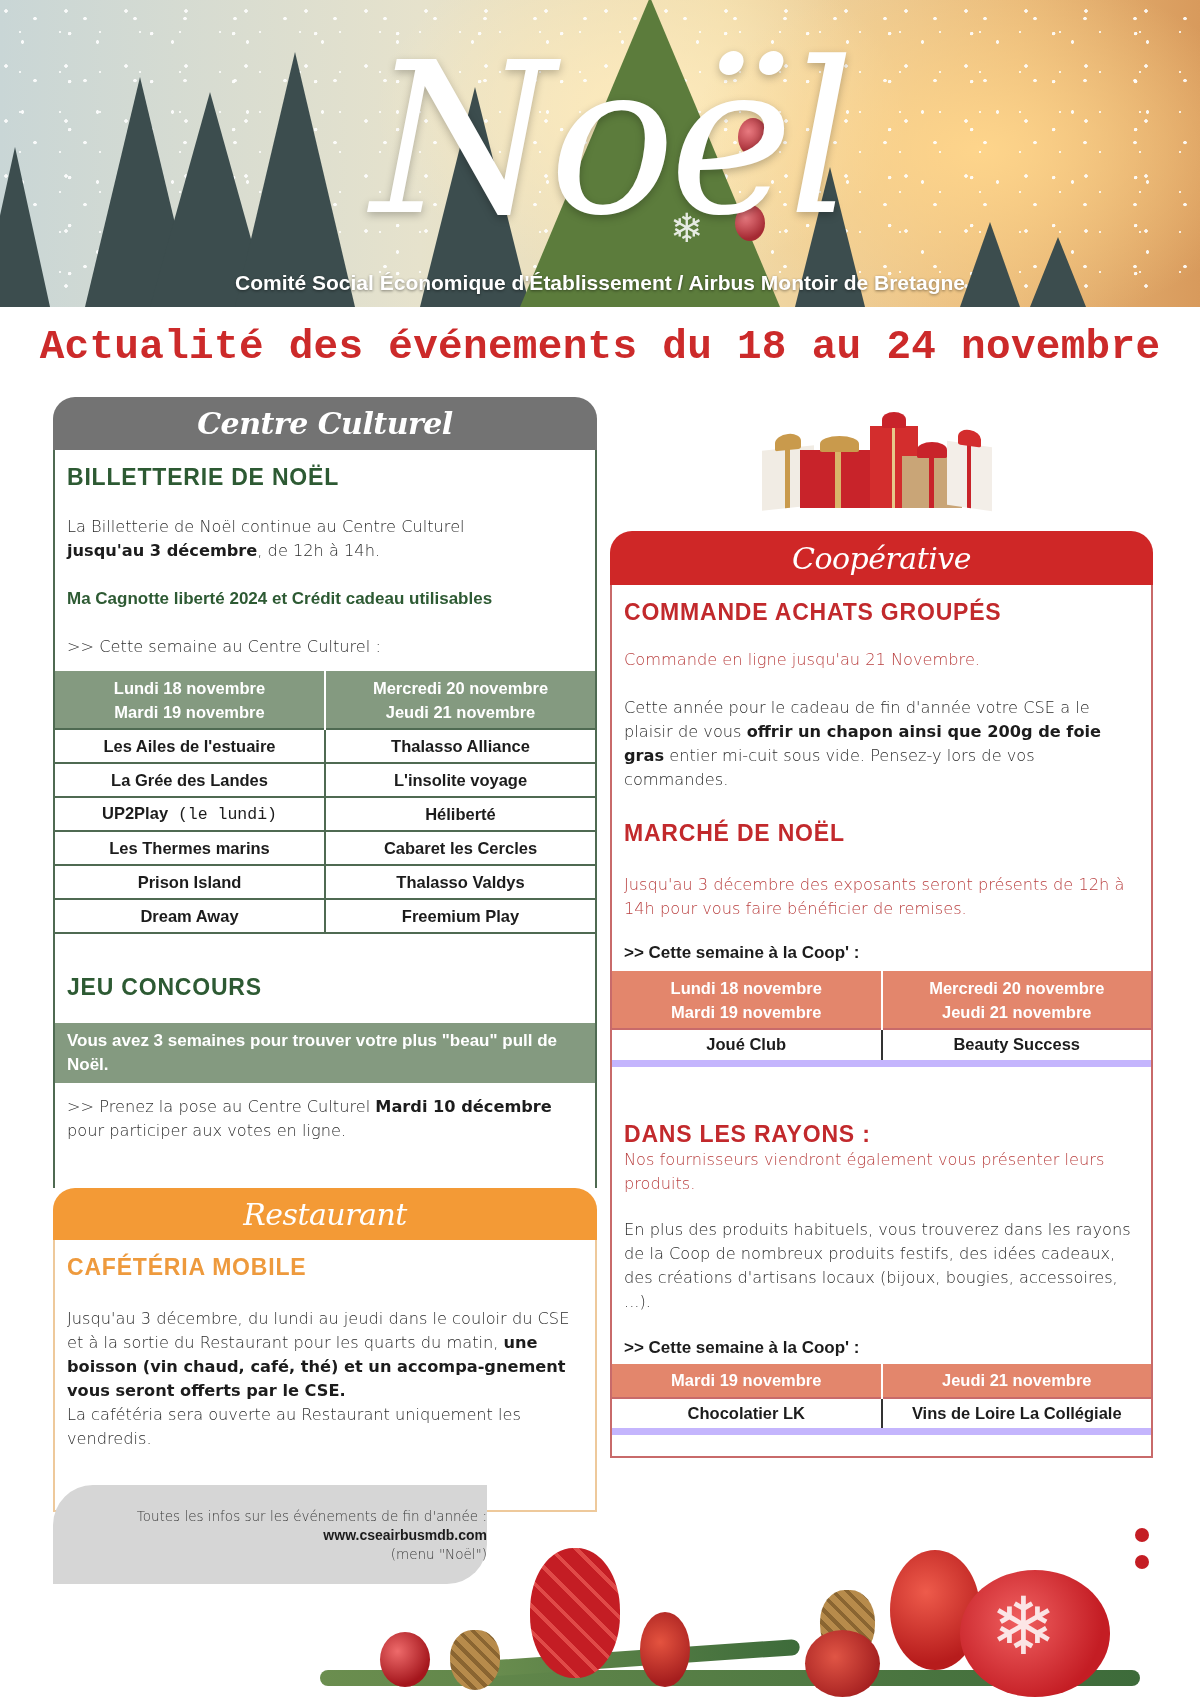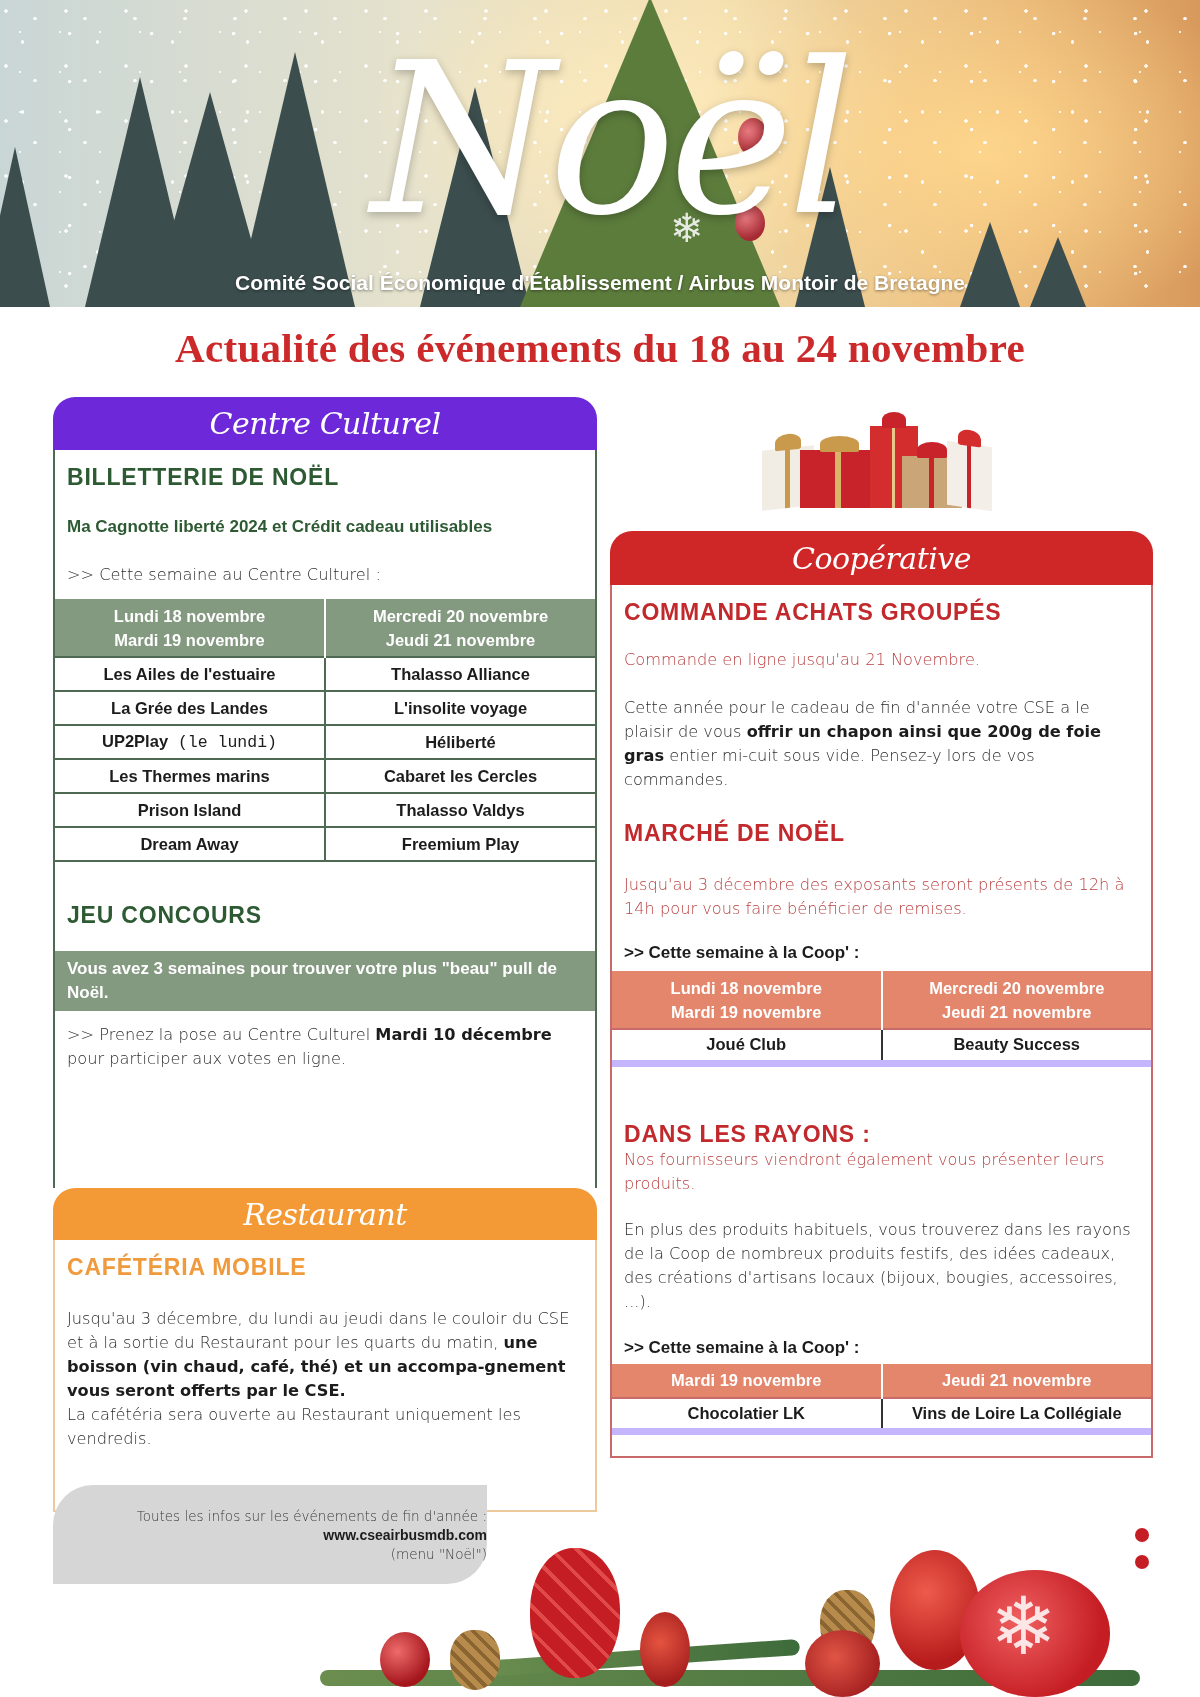--- a/index.html
+++ b/index.html
@@ -38,21 +38,21 @@
   }
   .banner-subtitle {
     position: absolute; left: 0; width: 1200px; top: 271px; text-align: center;
     font-family: "Liberation Sans", sans-serif; font-weight: bold; font-size: 21px;
     color: #ffffff; text-shadow: 0 1px 3px rgba(0,0,0,.45);
   }
 
   
   .page-title {
     position: absolute; left: 0; top: 324px; width: 1200px; text-align: center;
-    font-family: Liberation Serif, serif; font-weight: bold; font-size: 41px;
+    font-family: Liberation Mono, monospace; font-weight: bold; font-size: 41px;
     color: #cc2a2a; letter-spacing: 0.3px;
   }
 
   
   .card { position: absolute; background: #fff; }
   .card-head {
     height: 53px; border-radius: 22px 22px 0 0; position: relative;
     display: flex; align-items: center; justify-content: center;
   }
   .script {
@@ -62,21 +62,21 @@
   .card-body { border-style: solid; border-width: 0 2px 2px 2px; }
   .sec-title {
     font-family: "Liberation Sans", sans-serif; font-weight: bold; font-size: 23px;
     letter-spacing: 0.8px; padding: 0 12px;
   }
   .p { font-family: "DejaVu Sans", sans-serif; font-size: 16.2px; line-height: 24px; padding: 0 12px; font-weight: 300; color: #2b2b2b; }
   .p b { font-weight: bold; color: #1c1c1c; }
 
   
   #cc { left: 53px; top: 397px; width: 544px; }
-  #cc .card-head { background: #6d28d9; }
+  #cc .card-head { background: #737373; font-weight: bold; }
   #cc .card-body { border-color: #4f6a52; height: 771px; position: relative; }
   #cc .sec-title { color: #2d5a33; }
   .green-bold { color: #2d5a33; font-weight: bold; font-family: "Liberation Sans", sans-serif; font-size: 17px; }
 
   table.sched { border-collapse: collapse; width: 100%; table-layout: fixed; }
   table.sched td, table.sched th {
     text-align: center; font-family: "Liberation Sans", sans-serif; font-weight: bold;
     font-size: 16.5px; color: #1c1c1c; height: 34px; padding: 0 4px;
   }
   table.sched th { color: #fff; line-height: 24px; height: 58px; padding: 4px; }
@@ -156,20 +156,24 @@
 </div>
 
 <h1 class="page-title">Actualité des événements du 18 au 24 novembre</h1>
 
 <section class="card" id="cc">
   <div class="card-head">
     <span class="script">Centre Culturel</span>
   </div>
   <div class="card-body">
     <h2 class="sec-title" style="padding-top:14px;">BILLETTERIE DE NOËL</h2>
+    <p class="p" style="margin-top:24px;">
+      <span>La Billetterie de Noël continue au Centre Culturel</span><br>
+      <b>jusqu'au 3 décembre</b><span>, de 12h à 14h.</span>
+    </p>
     <p class="p green-bold" style="margin-top:24px;">Ma Cagnotte liberté 2024 et Crédit cadeau utilisables</p>
     <p class="p" style="margin-top:24px;margin-bottom:12px;">&gt;&gt; Cette semaine au Centre Culturel :</p>
 
     <table class="sched cc-table">
       <thead>
         <tr>
           <th><span>Lundi 18 novembre</span><br><span>Mardi 19 novembre</span></th>
           <th><span>Mercredi 20 novembre</span><br><span>Jeudi 21 novembre</span></th>
         </tr>
       </thead>

